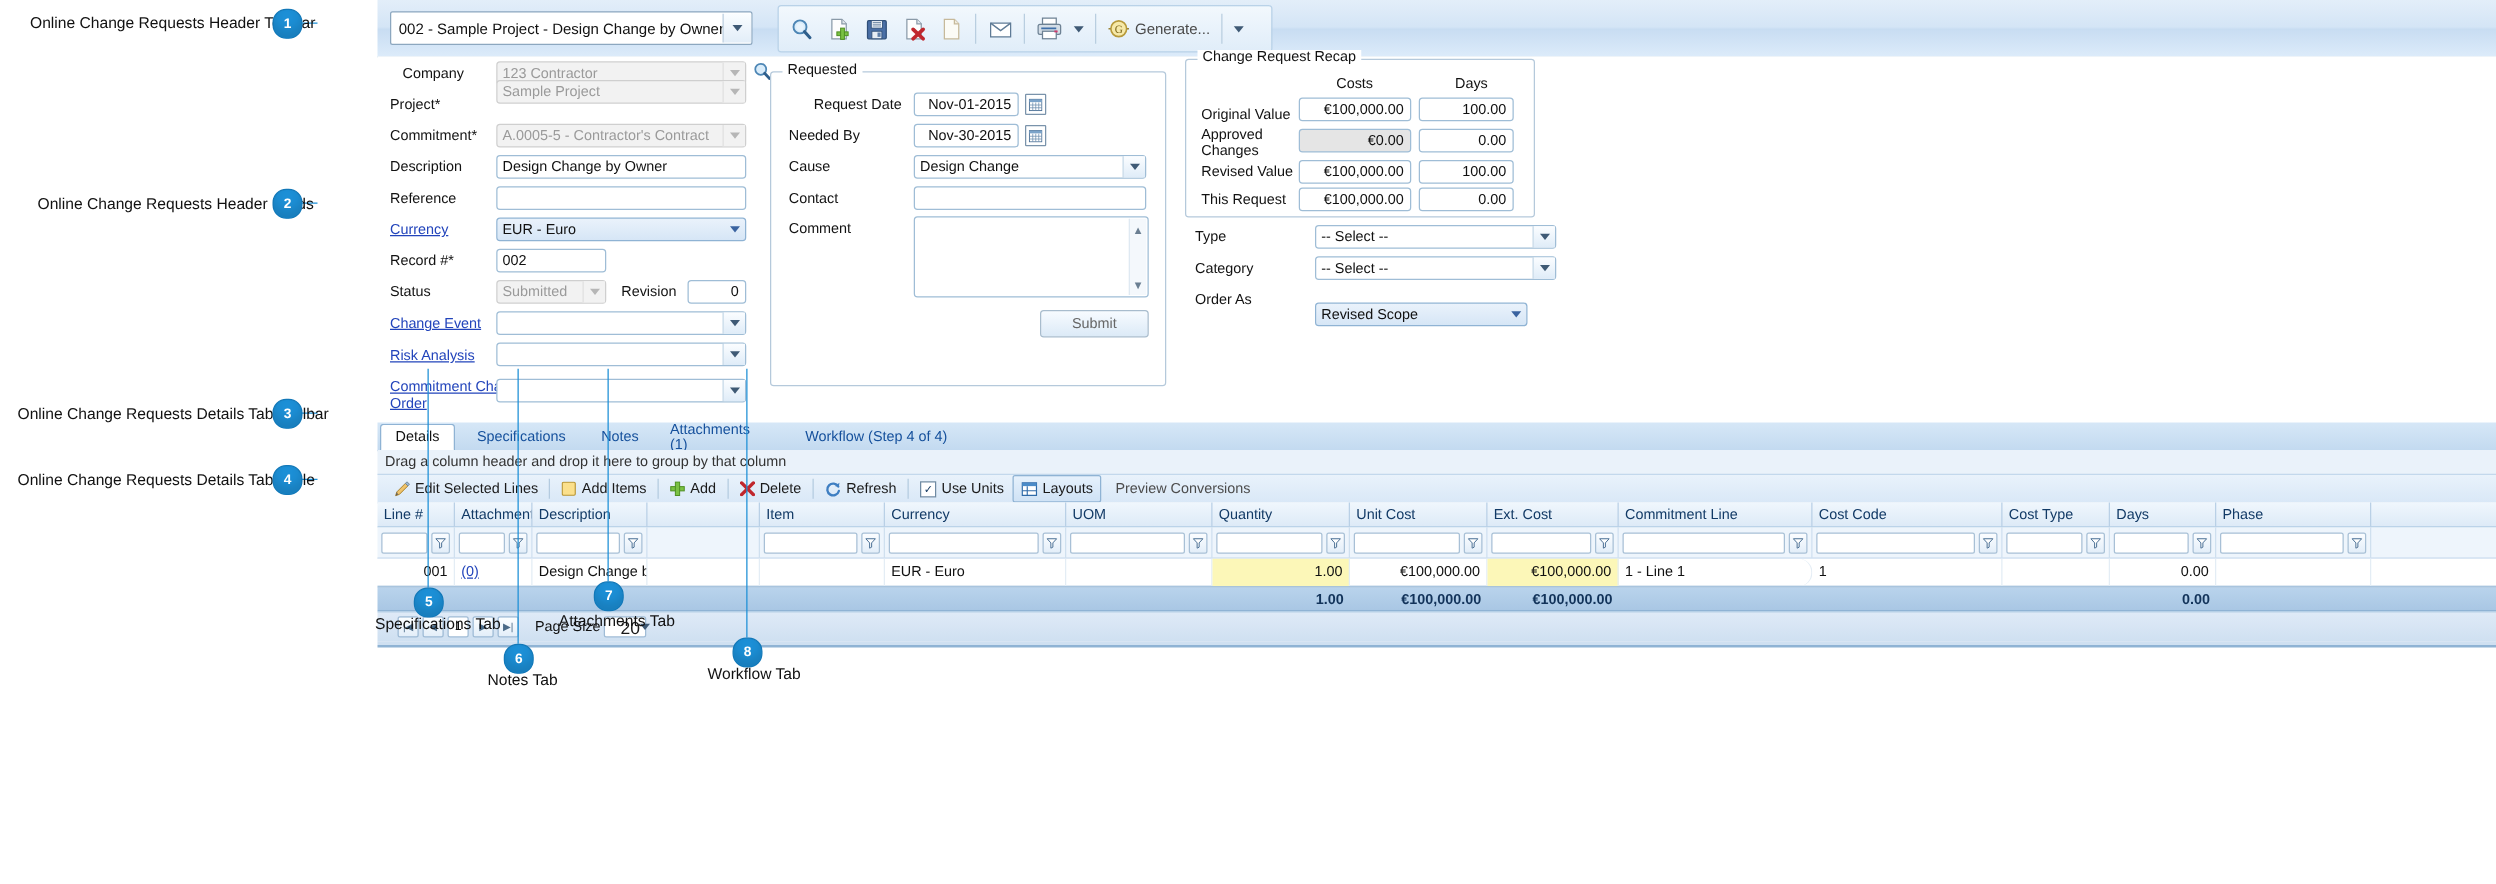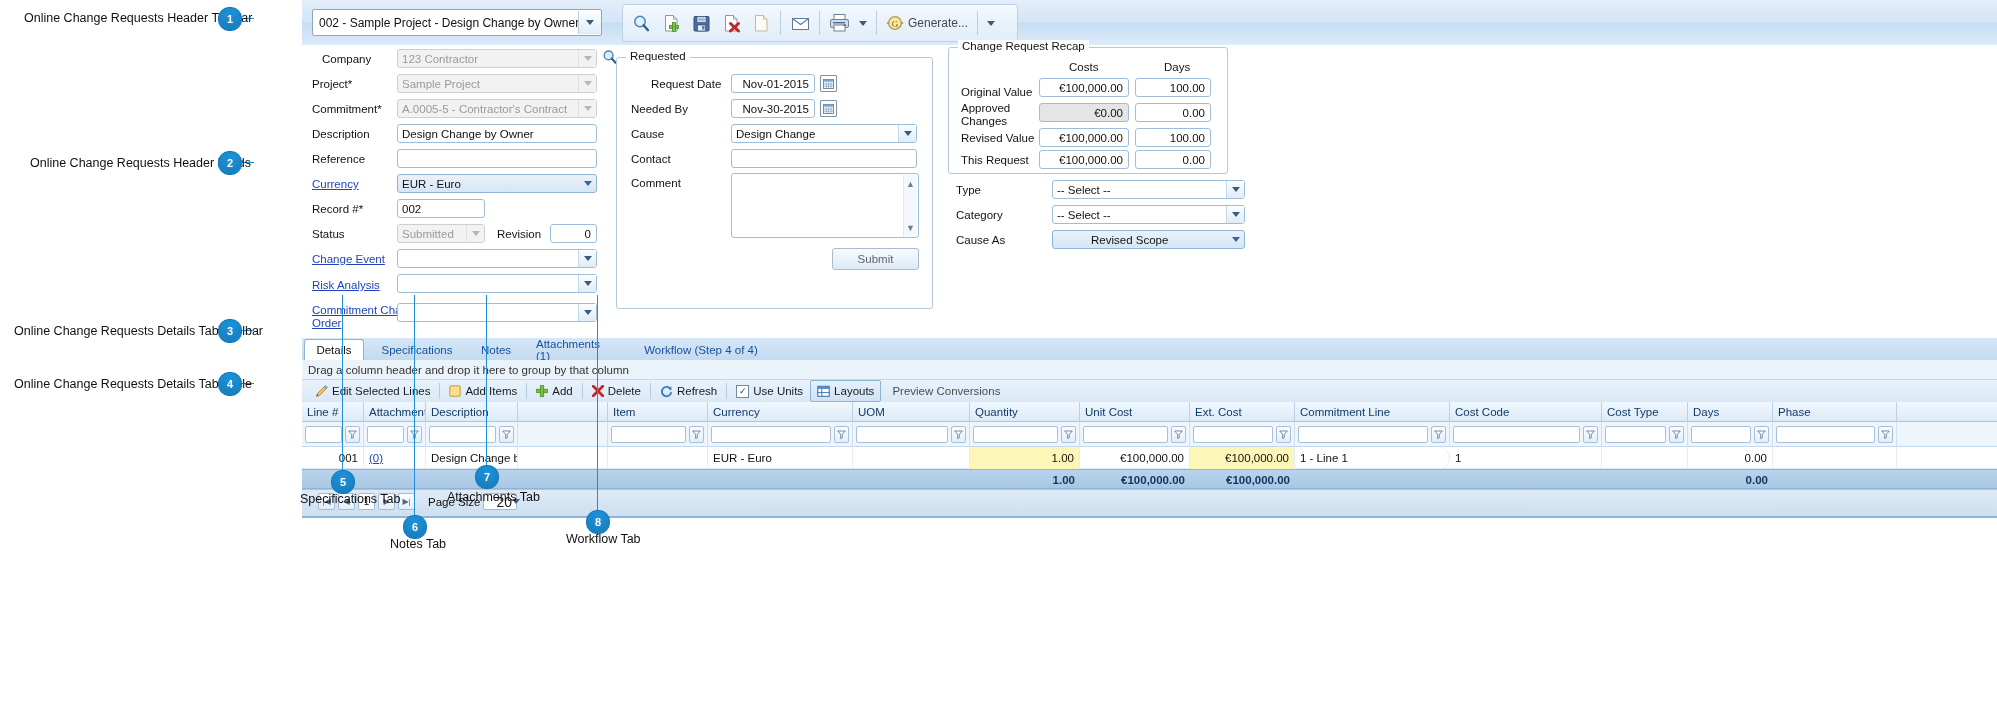--- a/index.html
+++ b/index.html
@@ -343,21 +343,21 @@
           <div class="caret" style="border-top-color:#b6b6b6;"></div>
         </div>
     </div>
     <div class="abs" style="left:300px;top:4px;">
       <svg width="16" height="16" viewBox="0 0 16 16">
         <circle cx="6.6" cy="6.4" r="4.4" fill="#d9ecfa" stroke="#4d86b5" stroke-width="1.4"></circle>
         <line x1="9.7" y1="9.6" x2="13.6" y2="13.8" stroke="#2f5f8c" stroke-width="2.2" stroke-linecap="round"></line>
       </svg>
     </div>
 
-    <div class="dd ro" style="left:95px;top:29px;width:200px;">
+    <div class="dd ro" style="left:95px;top:19px;width:200px;">
       <div class="v">Sample Project</div>
       <div class="b">
           <div class="caret" style="border-top-color:#b6b6b6;"></div>
         </div>
     </div>
 
     <div class="dd ro" style="left:95px;top:54px;width:200px;">
       <div class="v">A.0005-5 - Contractor's Contract</div>
       <div class="b">
           <div class="caret" style="border-top-color:#b6b6b6;"></div>
@@ -528,22 +528,22 @@
     </div>
 
     <div class="lbl" style="left:654px;top:164px;">Category</div>
     <div class="dd" style="left:750px;top:160px;width:193px;">
       <div class="v">-- Select --</div>
       <div class="b">
           <div class="caret"></div>
         </div>
     </div>
 
-    <div class="lbl" style="left:654px;top:189px;">Cause As</div>
-    <div class="dd hl" style="left:750px;top:185px;width:193px;padding-left:34px;">
+    <div class="lbl" style="left:654px;top:189px;">Order As</div>
+    <div class="dd hl" style="left:750px;top:197px;width:170px;">
       <div class="v">Revised Scope</div>
       <div class="b">
           <div class="caret" style="border-top-color:#3a63a0;"></div>
         </div>
     </div>
   </div>
 
   <div class="tabstrip">
     <div class="tab sel" style="left:2px;width:60px;">Details</div>
     <div class="tab" style="left:66px;width:98px;">Specifications</div>

